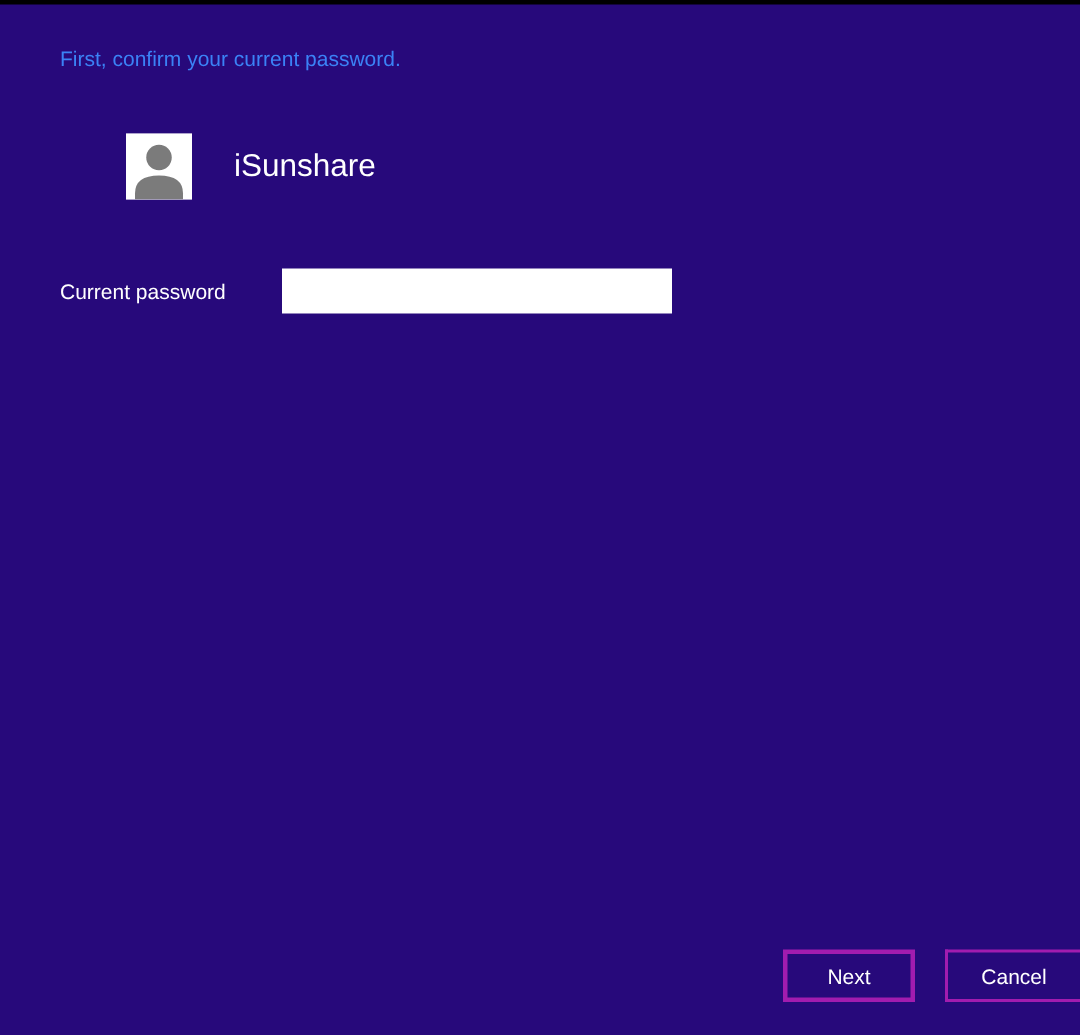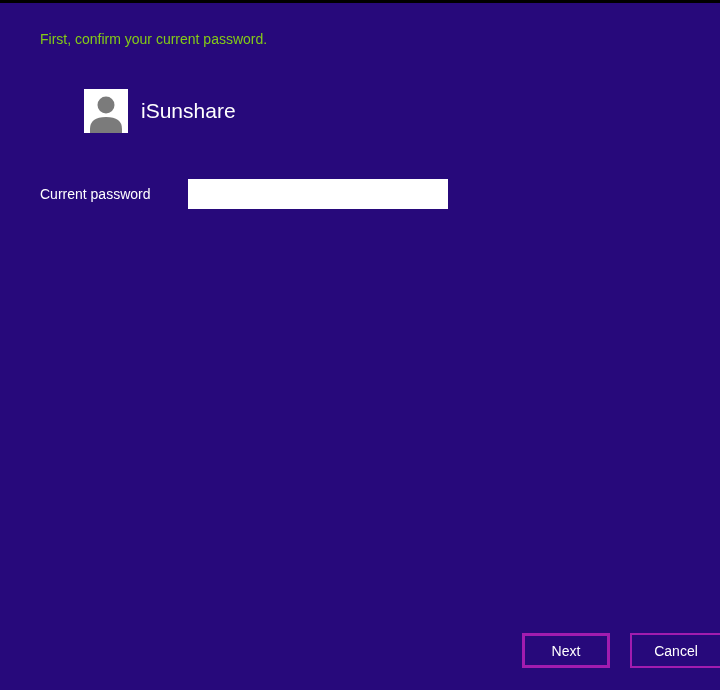--- a/index.html
+++ b/index.html
@@ -25,27 +25,27 @@
     }
     .page-title {
       font-size: 28px;
       font-weight: 300;
       color: #ffffff;
       margin-bottom: 10px;
     }
     .subtitle {
       font-size: 14px;
       font-weight: 400;
-      color: #84cc16;
+      color: #3b82f6;
       margin-bottom: 42px;
     }
     .user-row {
       display: flex;
       align-items: center;
-      gap: 13px;
+      gap: 28px;
       margin-bottom: 46px;
       padding-left: 44px;
     }
     .avatar {
       width: 44px;
       height: 44px;
       background: #ffffff;
       display: flex;
       align-items: center;
       justify-content: center;

